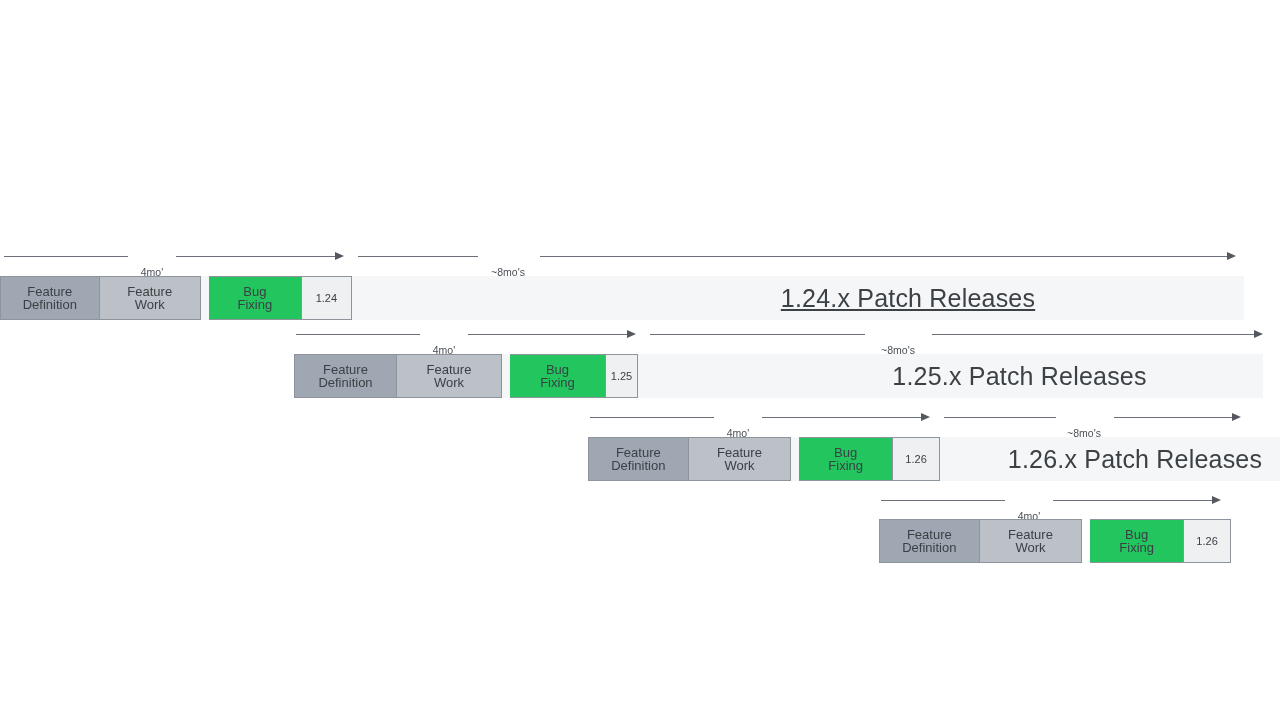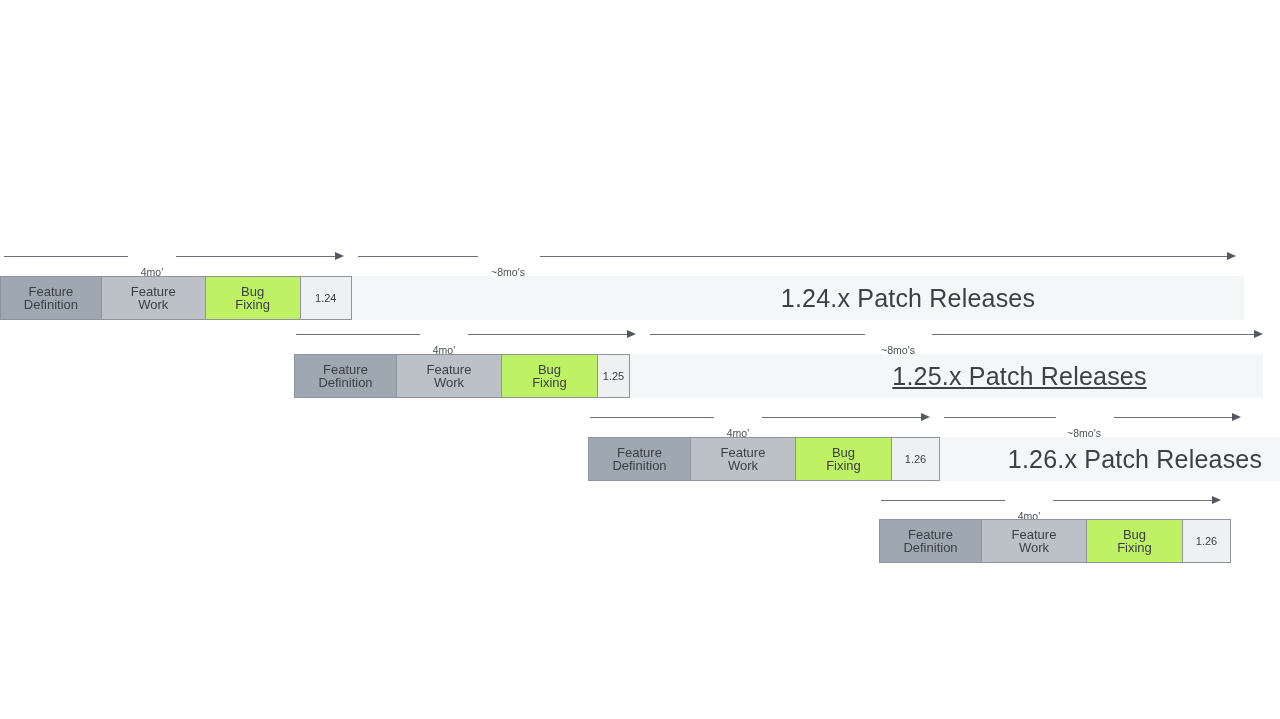--- a/index.html
+++ b/index.html
@@ -63,21 +63,21 @@
     font-size: 13px;
     line-height: 13px;
     color: #3b4046;
     white-space: nowrap;
   }
   .phase-box + .phase-box {
     border-left: none;
   }
   .phase-box.tone-1 { background: #9fa8b2; }
   .phase-box.tone-2 { background: #bcc1c7; }
-  .phase-box.tone-3 { background: #bef264; }
+  .phase-box.tone-3 { background: #22c55e; margin-left: 8px; }
   .phase-box.tone-4 {
     background: #eef0f1;
     font-size: 11px;
   }
   .phase-line { display: block; }
 
   
   .measure {
     position: absolute;
     height: 20px;
@@ -122,21 +122,21 @@
     </div>
 
     <div class="measure" style="left:358px; top:248px; width:880px;">
       <div class="seg" style="left:0px; width:120px;"></div>
       <div class="measure-label" style="left:150px;">~8mo's</div>
       <div class="seg" style="left:182px; width:690px;"></div>
       <div class="arrowhead" style="left:869px;"></div>
     </div>
 
     <div class="patch-band" style="left:102px; top:276px; width:1142px; height:44px;">
-      <span class="patch-band-label" style="margin-left:470px;">1.24.x Patch Releases</span>
+      <span class="patch-band-label" style="margin-left:470px;text-decoration:underline;">1.24.x Patch Releases</span>
     </div>
 
     <div class="phase-strip" style="left:0px; top:276px; width:352px; height:44px;">
       <div class="phase-box tone-1" style="width:103px;">
         <span class="phase-line">Feature</span>
         <span class="phase-line">Definition</span>
       </div>
       <div class="phase-box tone-2" style="width:105px;">
         <span class="phase-line">Feature</span>
         <span class="phase-line">Work</span>
@@ -161,21 +161,21 @@
     </div>
 
     <div class="measure" style="left:650px; top:326px; width:616px;">
       <div class="seg" style="left:0px; width:215px;"></div>
       <div class="measure-label" style="left:248px;">~8mo's</div>
       <div class="seg" style="left:282px; width:324px;"></div>
       <div class="arrowhead" style="left:604px;"></div>
     </div>
 
     <div class="patch-band" style="left:396px; top:354px; width:867px; height:44px;">
-      <span class="patch-band-label" style="margin-left:380px;text-decoration:underline;">1.25.x Patch Releases</span>
+      <span class="patch-band-label" style="margin-left:380px;">1.25.x Patch Releases</span>
     </div>
 
     <div class="phase-strip" style="left:294px; top:354px; width:352px; height:44px;">
       <div class="phase-box tone-1" style="width:103px;">
         <span class="phase-line">Feature</span>
         <span class="phase-line">Definition</span>
       </div>
       <div class="phase-box tone-2" style="width:105px;">
         <span class="phase-line">Feature</span>
         <span class="phase-line">Work</span>

